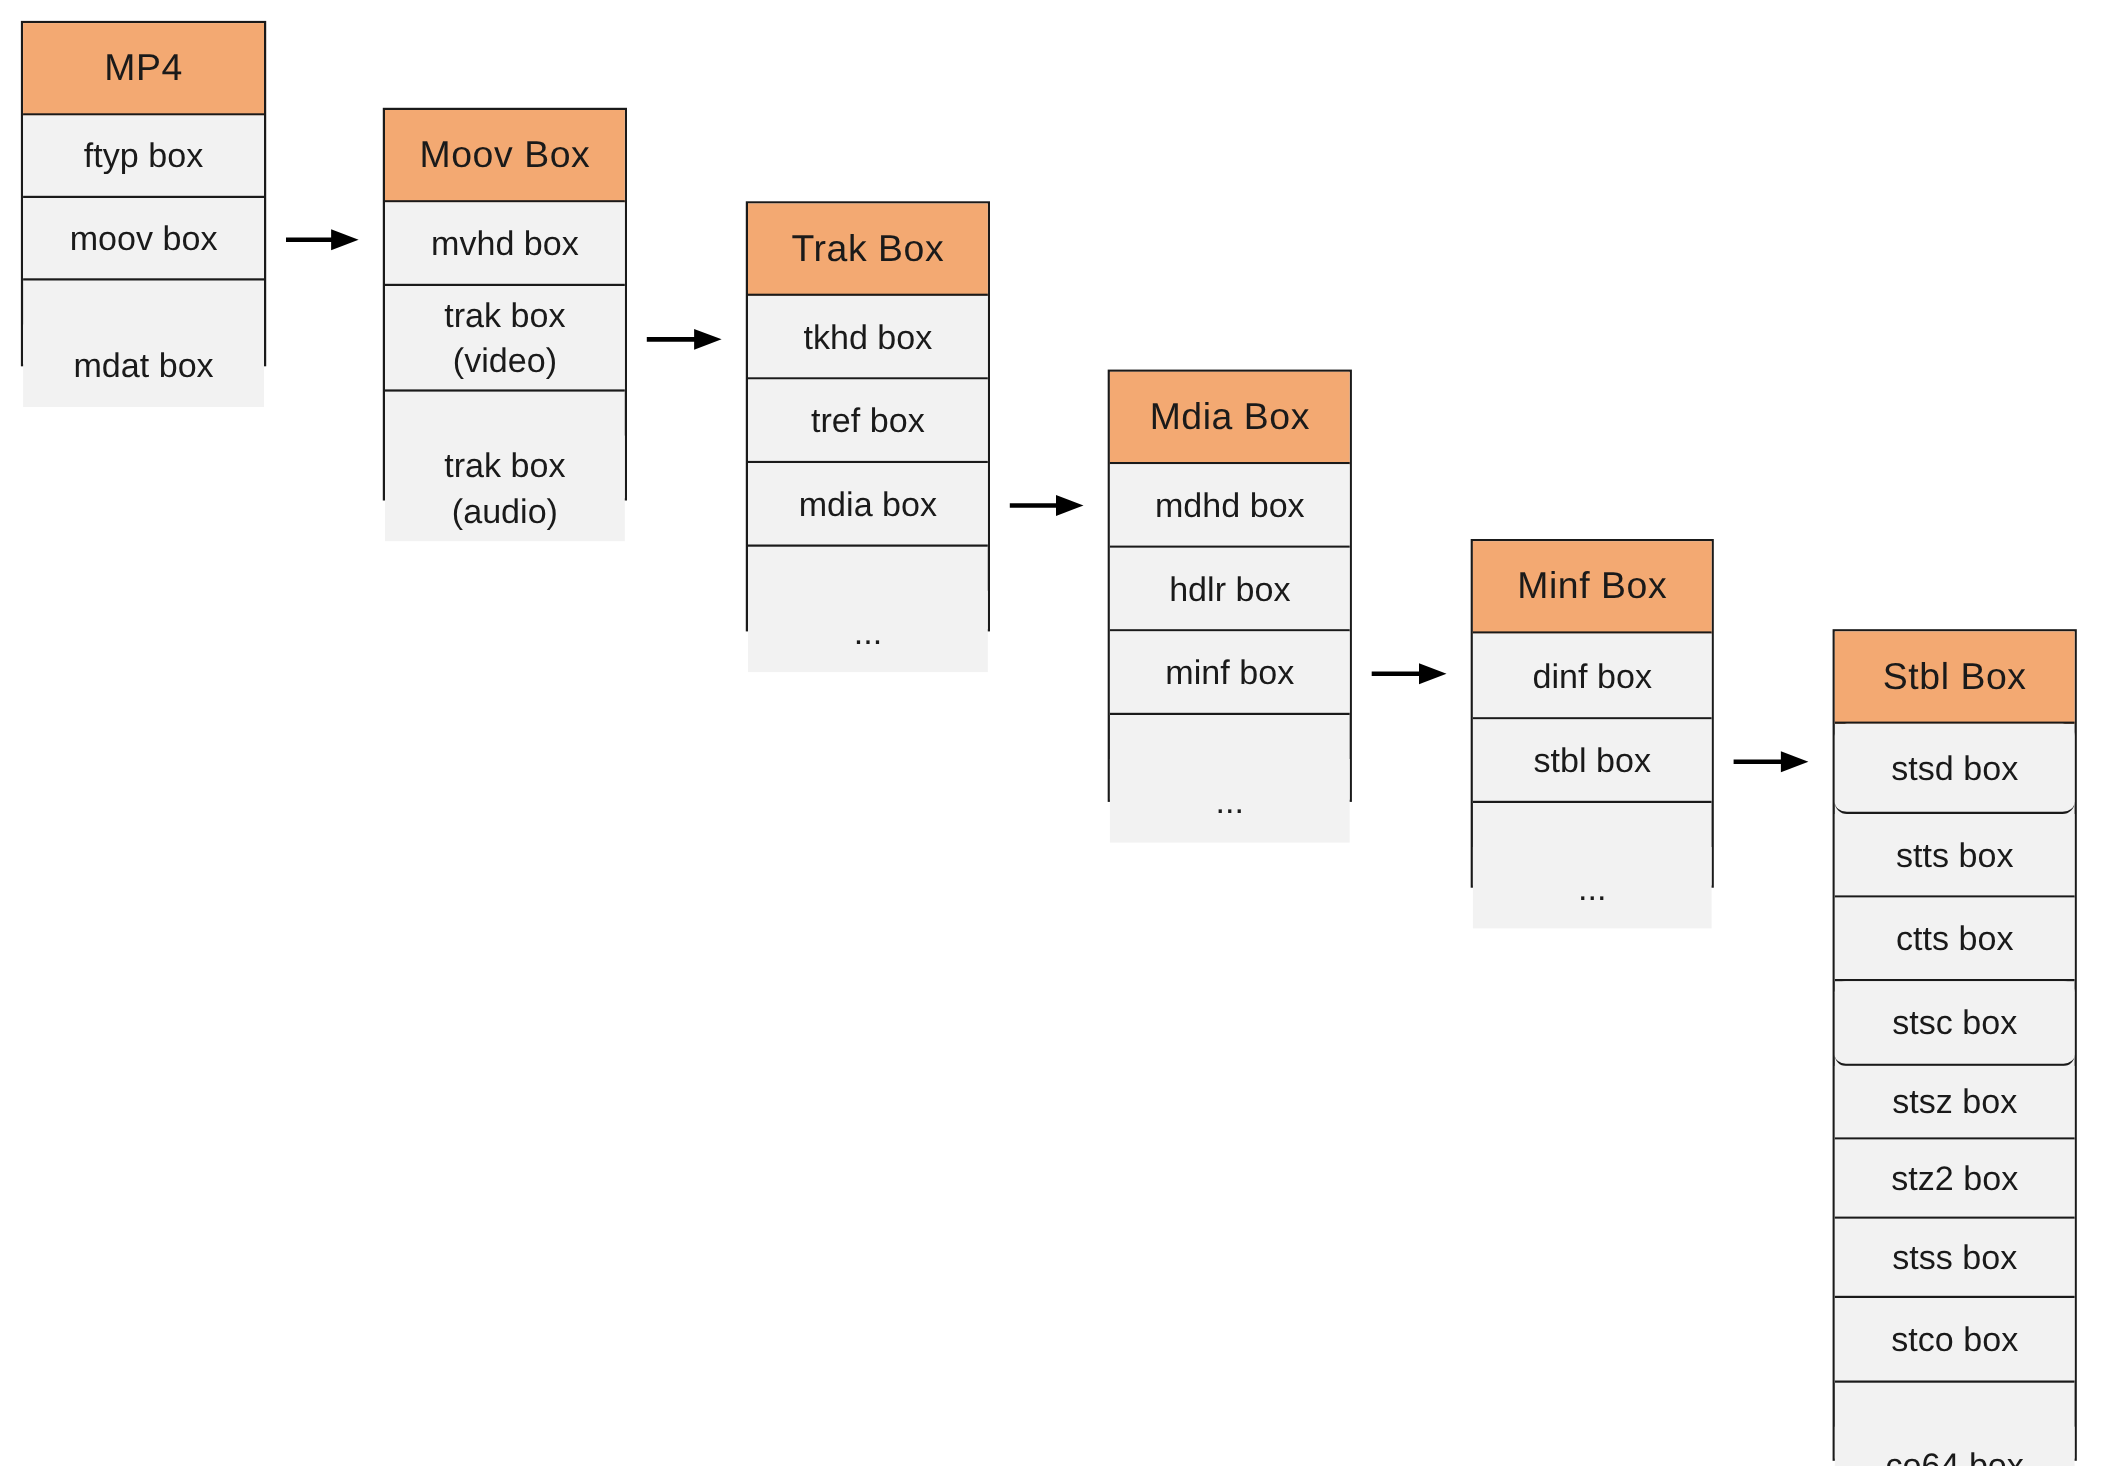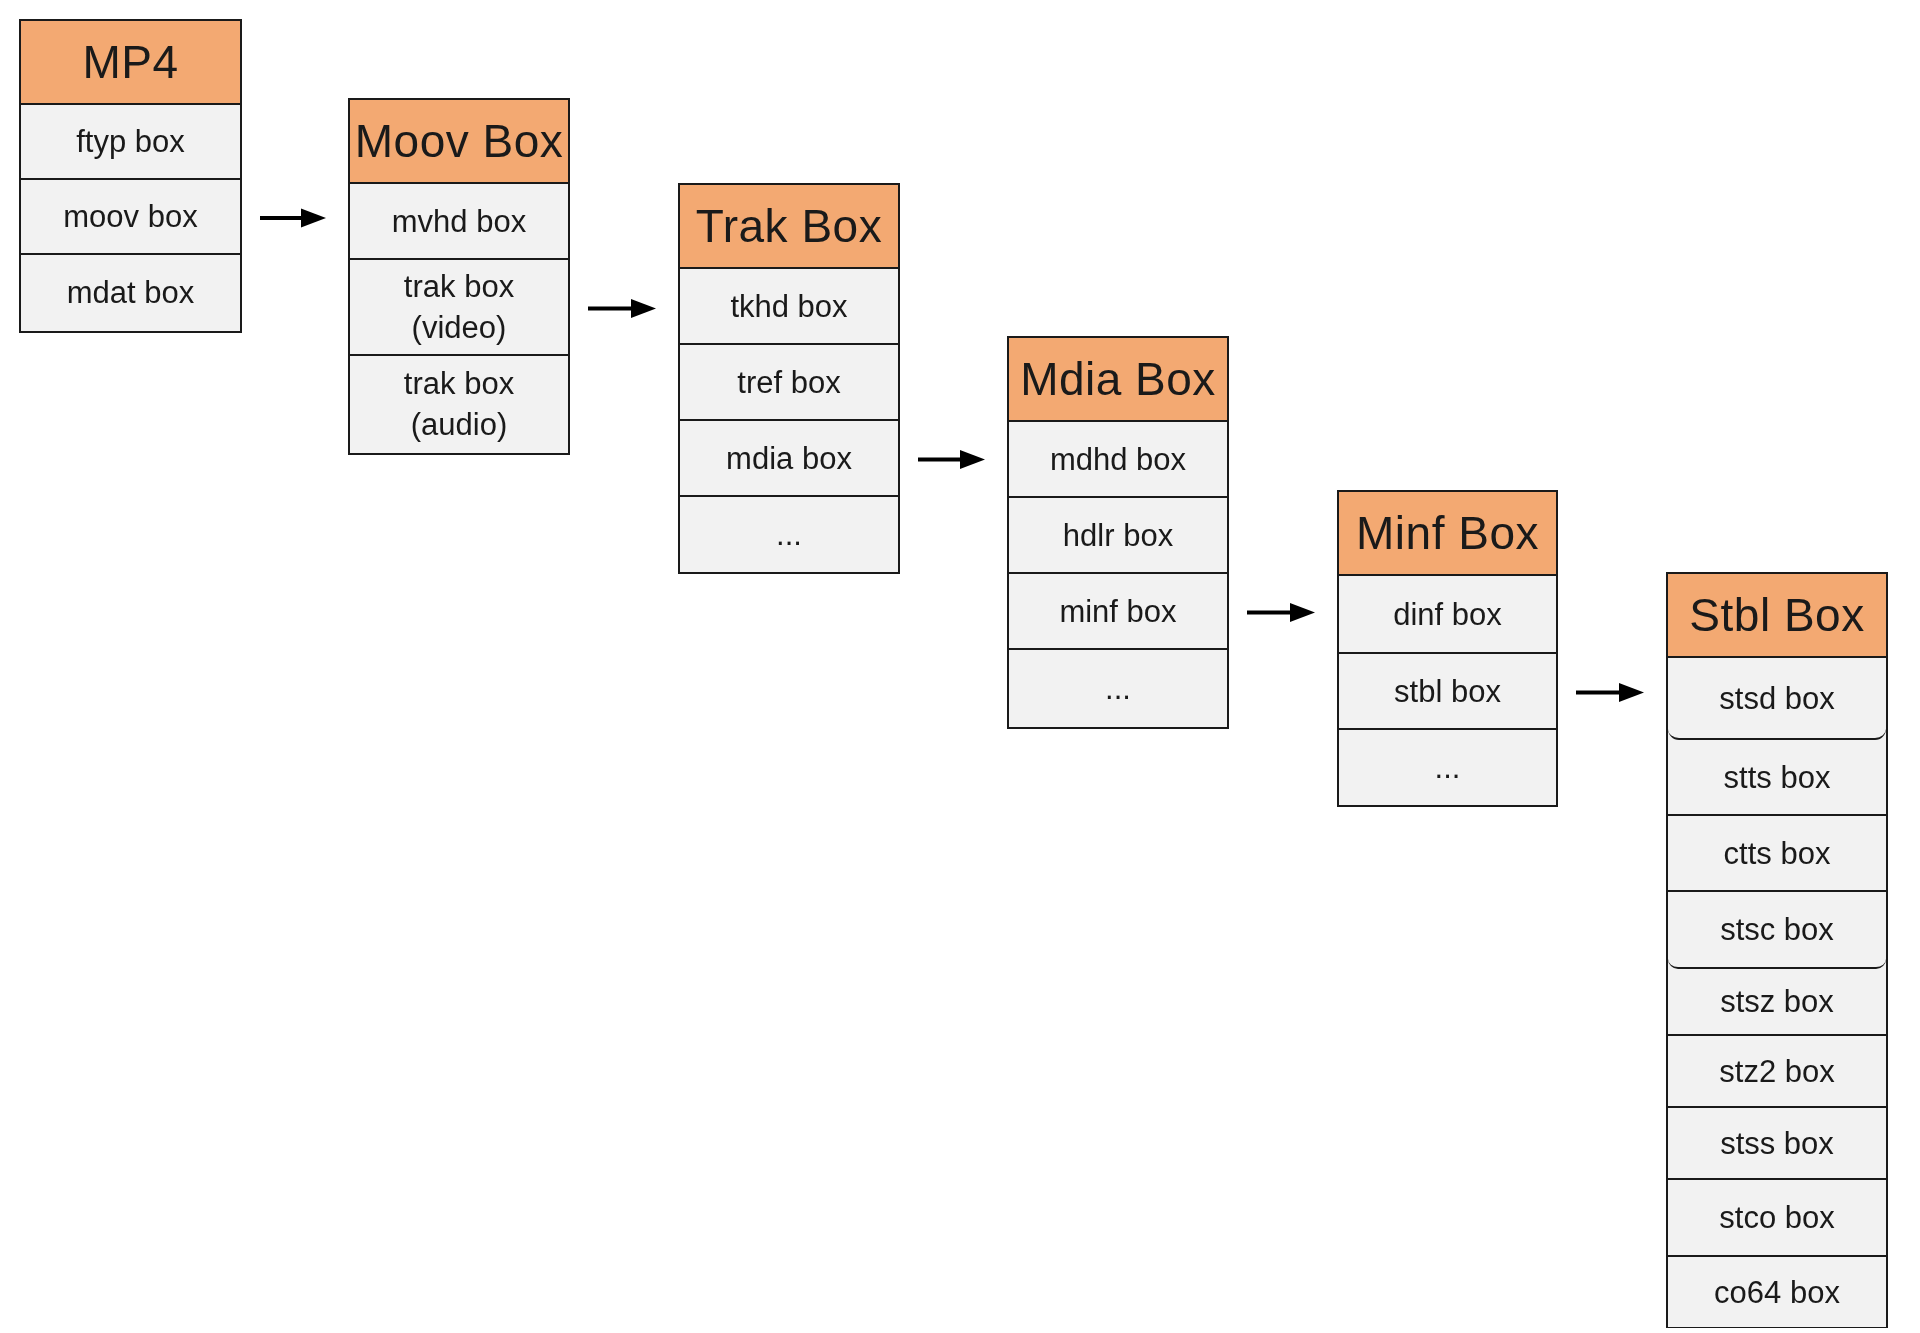--- a/index.html
+++ b/index.html
@@ -33,38 +33,39 @@
     border: 2.5px solid #1a1a1a;
     background: #f2f2f2;
   }
   .box-header {
     box-sizing: border-box;
     border-bottom: 2.5px solid #1a1a1a;
     background: #f3a972;
     display: flex;
     align-items: center;
     justify-content: center;
-    font-size: 46px;
+    font-size: 34px;
     color: #1a1a1a;
     letter-spacing: 0.5px;
   }
   .box-row {
     box-sizing: border-box;
     border-bottom: 2.5px solid #1a1a1a;
     background: #f2f2f2;
     display: flex;
     flex-direction: column;
     align-items: center;
     justify-content: center;
     font-size: 31px;
     line-height: 41px;
     color: #1a1a1a;
   }
   .box-row:last-child {
     border-bottom: none;
+    margin-top: 40px;
   }
   .box-row span {
     display: block;
     text-align: right;
   }
 </style>
 </head>
 <body>
 
 <div id="canvas">

